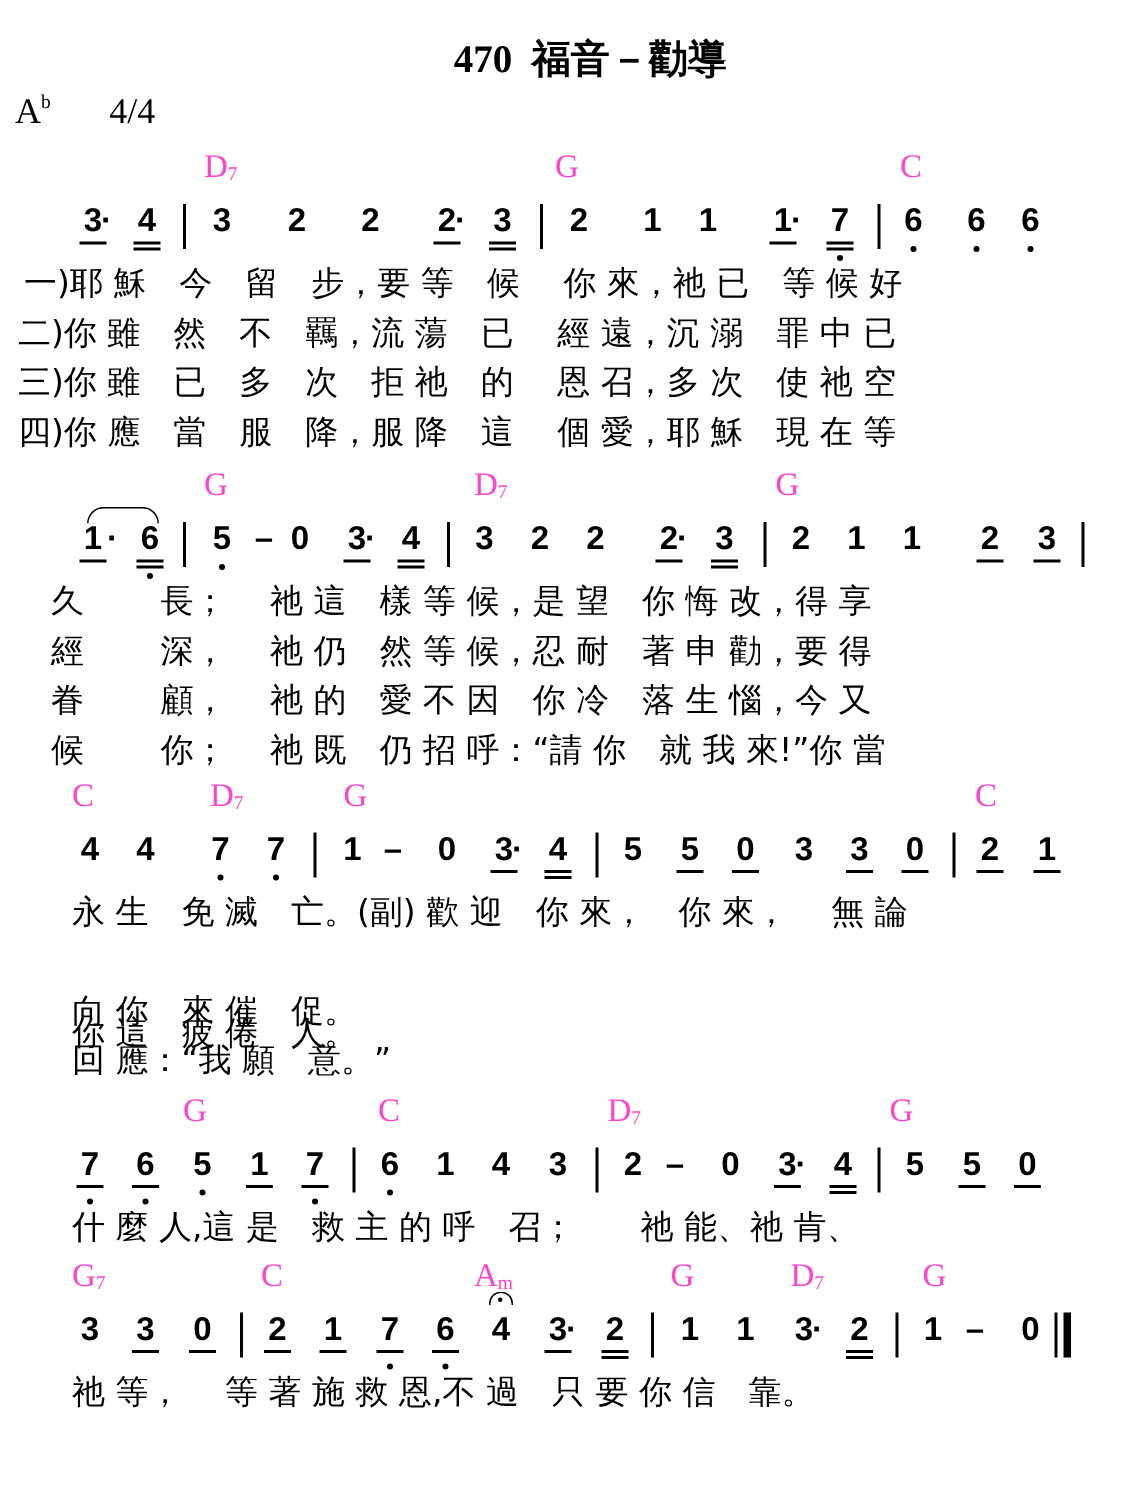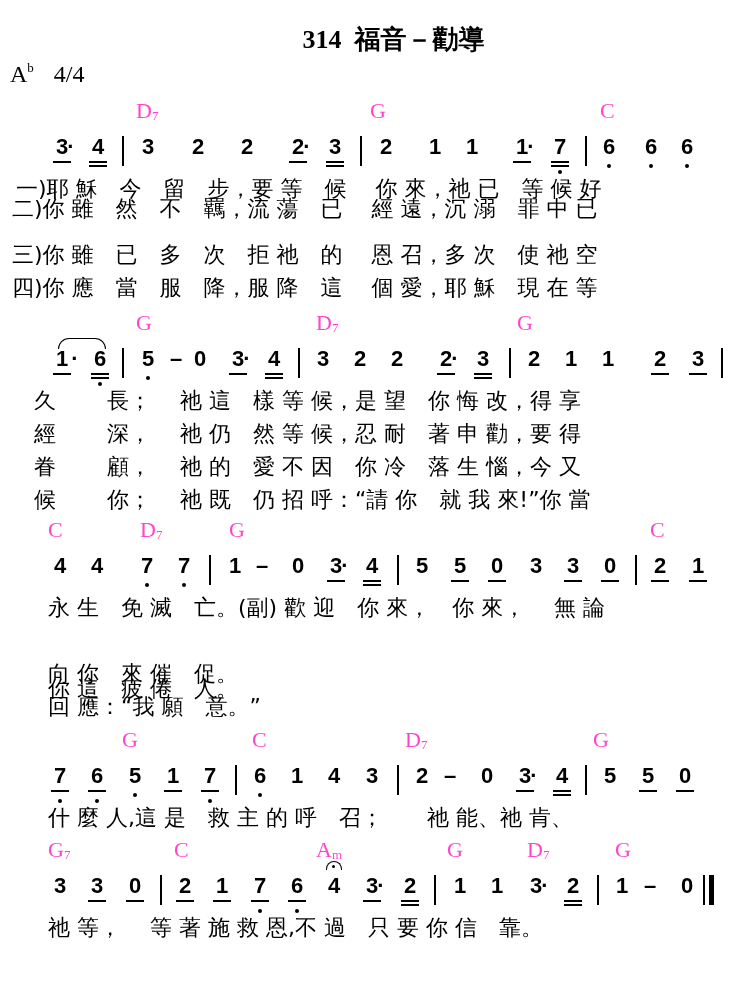--- a/index.html
+++ b/index.html
@@ -1,32 +1,32 @@
 <!DOCTYPE html>
 <html><head>
 <meta charset="utf-8">
 <style>
   html, body { margin: 0; padding: 0; background: #ffffff; }
   body { width: 747px; height: 1007px; position: relative; overflow: hidden; font-family: "Liberation Serif", serif; color: #000; }
   .title { position: absolute; top: 22px; left: 0; width: 747px; text-align: center; font-size: 26px; font-weight: bold; font-family: "Liberation Serif", serif; padding-left: 40px; box-sizing: border-box; }
   .key { position: absolute; top: 60px; left: 10px; font-size: 24px; font-family: "Liberation Serif", serif; }
   .key sup { font-size: 13px; vertical-align: 10px; }
-  .key .meter { margin-left: 14px; }
+  .key .meter { margin-left: 33px; }
   .abs { position: absolute; white-space: nowrap; }
   .chord { color: #ff44cc; font-family: "Liberation Serif", serif; font-size: 22px; }
   .chord sub { font-size: 13px; vertical-align: -2px; }
   .note { font-family: "Liberation Sans", sans-serif; font-weight: bold; font-size: 22px; text-align: center; width: 20px; }
   .bar { position: absolute; width: 2px; height: 30px; background: #000; }
   .lyric { font-family: "DejaVu Sans", sans-serif; font-size: 22px; letter-spacing: 0; }
 </style>
 </head>
 <body>
 
 <div class="title">
-  <span>314</span>&nbsp;
+  <span>470</span>&nbsp;
   <span>福音－勸導</span>
 </div>
 <div class="key">
   <span>A</span><sup>b</sup>
   <span class="meter">4/4</span>
 </div>
 
 <div id="score">
     <div class="abs chord" style="left: 136px; top: 98px; color: rgb(255, 68, 204);">D<sub>7</sub></div>
     <div class="abs chord" style="left: 370px; top: 98px; color: rgb(255, 68, 204);">G</div>
@@ -46,21 +46,21 @@
     <div class="abs note" style="left: 425px; top: 134px;">1</div>
     <div class="abs note" style="left: 462px; top: 134px;">1</div>
     <div class="abs note" style="left: 512px; top: 134px;">1<div style="position: absolute; left: 1px; right: 1px; top: 27px; height: 2px; background: rgb(0, 0, 0);"></div></div>
     <div class="abs note" style="left: 526px; top: 134px; width: 10px;">·</div>
     <div class="abs note" style="left: 550px; top: 134px;">7<div style="position: absolute; left: 1px; right: 1px; top: 27px; height: 2px; background: rgb(0, 0, 0);"></div><div style="position: absolute; left: 1px; right: 1px; top: 31px; height: 2px; background: rgb(0, 0, 0);"></div><div style="position: absolute; left: 8px; width: 4px; height: 4px; border-radius: 2px; background: rgb(0, 0, 0); top: 36px;"></div></div>
     <div class="bar" style="left: 585px; top: 136px;"></div>
     <div class="abs note" style="left: 599px; top: 134px;">6<div style="position: absolute; left: 8px; width: 4px; height: 4px; border-radius: 2px; background: rgb(0, 0, 0); top: 30px;"></div></div>
     <div class="abs note" style="left: 641px; top: 134px;">6<div style="position: absolute; left: 8px; width: 4px; height: 4px; border-radius: 2px; background: rgb(0, 0, 0); top: 30px;"></div></div>
     <div class="abs note" style="left: 677px; top: 134px;">6<div style="position: absolute; left: 8px; width: 4px; height: 4px; border-radius: 2px; background: rgb(0, 0, 0); top: 30px;"></div></div>
     <div class="abs lyric" style="left: 16px; top: 174px;">一)耶 穌　今　留　步，要 等　候　 你 來，祂 已　等 候 好</div>
-    <div class="abs lyric" style="left: 12px; top: 194px;">二)你 雖　然　不　羈，流 蕩　已　 經 遠，沉 溺　罪 中 已</div>
+    <div class="abs lyric" style="left: 12px; top: 207px;">二)你 雖　然　不　羈，流 蕩　已　 經 遠，沉 溺　罪 中 已</div>
     <div class="abs lyric" style="left: 12px; top: 240px;">三)你 雖　已　多　次　拒 祂　的　 恩 召，多 次　使 祂 空</div>
     <div class="abs lyric" style="left: 12px; top: 273px;">四)你 應　當　服　降，服 降　這　 個 愛，耶 穌　現 在 等</div>
     <div class="abs chord" style="left: 136px; top: 310px; color: rgb(255, 68, 204);">G</div>
     <div class="abs chord" style="left: 316px; top: 310px; color: rgb(255, 68, 204);">D<sub>7</sub></div>
     <div class="abs chord" style="left: 517px; top: 310px; color: rgb(255, 68, 204);">G</div>
     <div class="abs note" style="left: 52px; top: 346px;">1<div style="position: absolute; left: 1px; right: 1px; top: 27px; height: 2px; background: rgb(0, 0, 0);"></div><div style="position: absolute; left: 6px; width: 46px; top: -8px; height: 10px; border-top: 1.5px solid rgb(0, 0, 0); border-right: 1.5px solid rgb(0, 0, 0); border-left: 1.5px solid rgb(0, 0, 0); border-image: initial; border-bottom: none; border-radius: 24px 24px 0px 0px;"></div></div>
     <div class="abs note" style="left: 70px; top: 346px; width: 10px;">·</div>
     <div class="abs note" style="left: 90px; top: 346px;">6<div style="position: absolute; left: 1px; right: 1px; top: 27px; height: 2px; background: rgb(0, 0, 0);"></div><div style="position: absolute; left: 1px; right: 1px; top: 31px; height: 2px; background: rgb(0, 0, 0);"></div><div style="position: absolute; left: 8px; width: 4px; height: 4px; border-radius: 2px; background: rgb(0, 0, 0); top: 36px;"></div></div>
     <div class="bar" style="left: 122px; top: 348px;"></div>
     <div class="abs note" style="left: 138px; top: 346px;">5<div style="position: absolute; left: 8px; width: 4px; height: 4px; border-radius: 2px; background: rgb(0, 0, 0); top: 30px;"></div></div>

